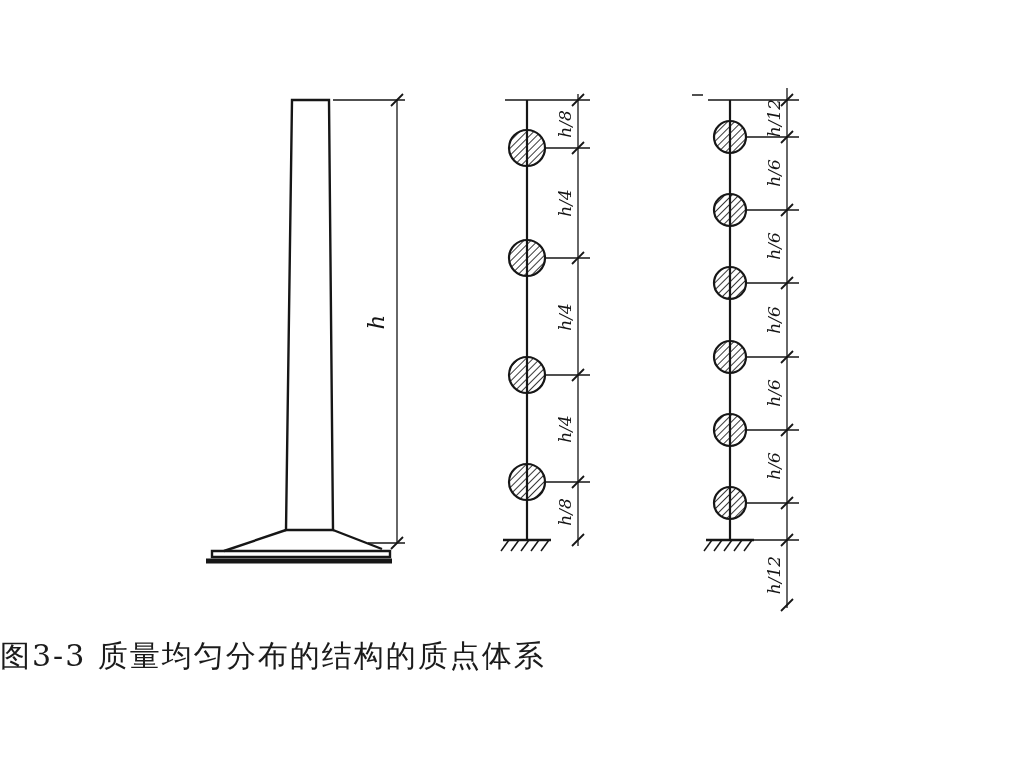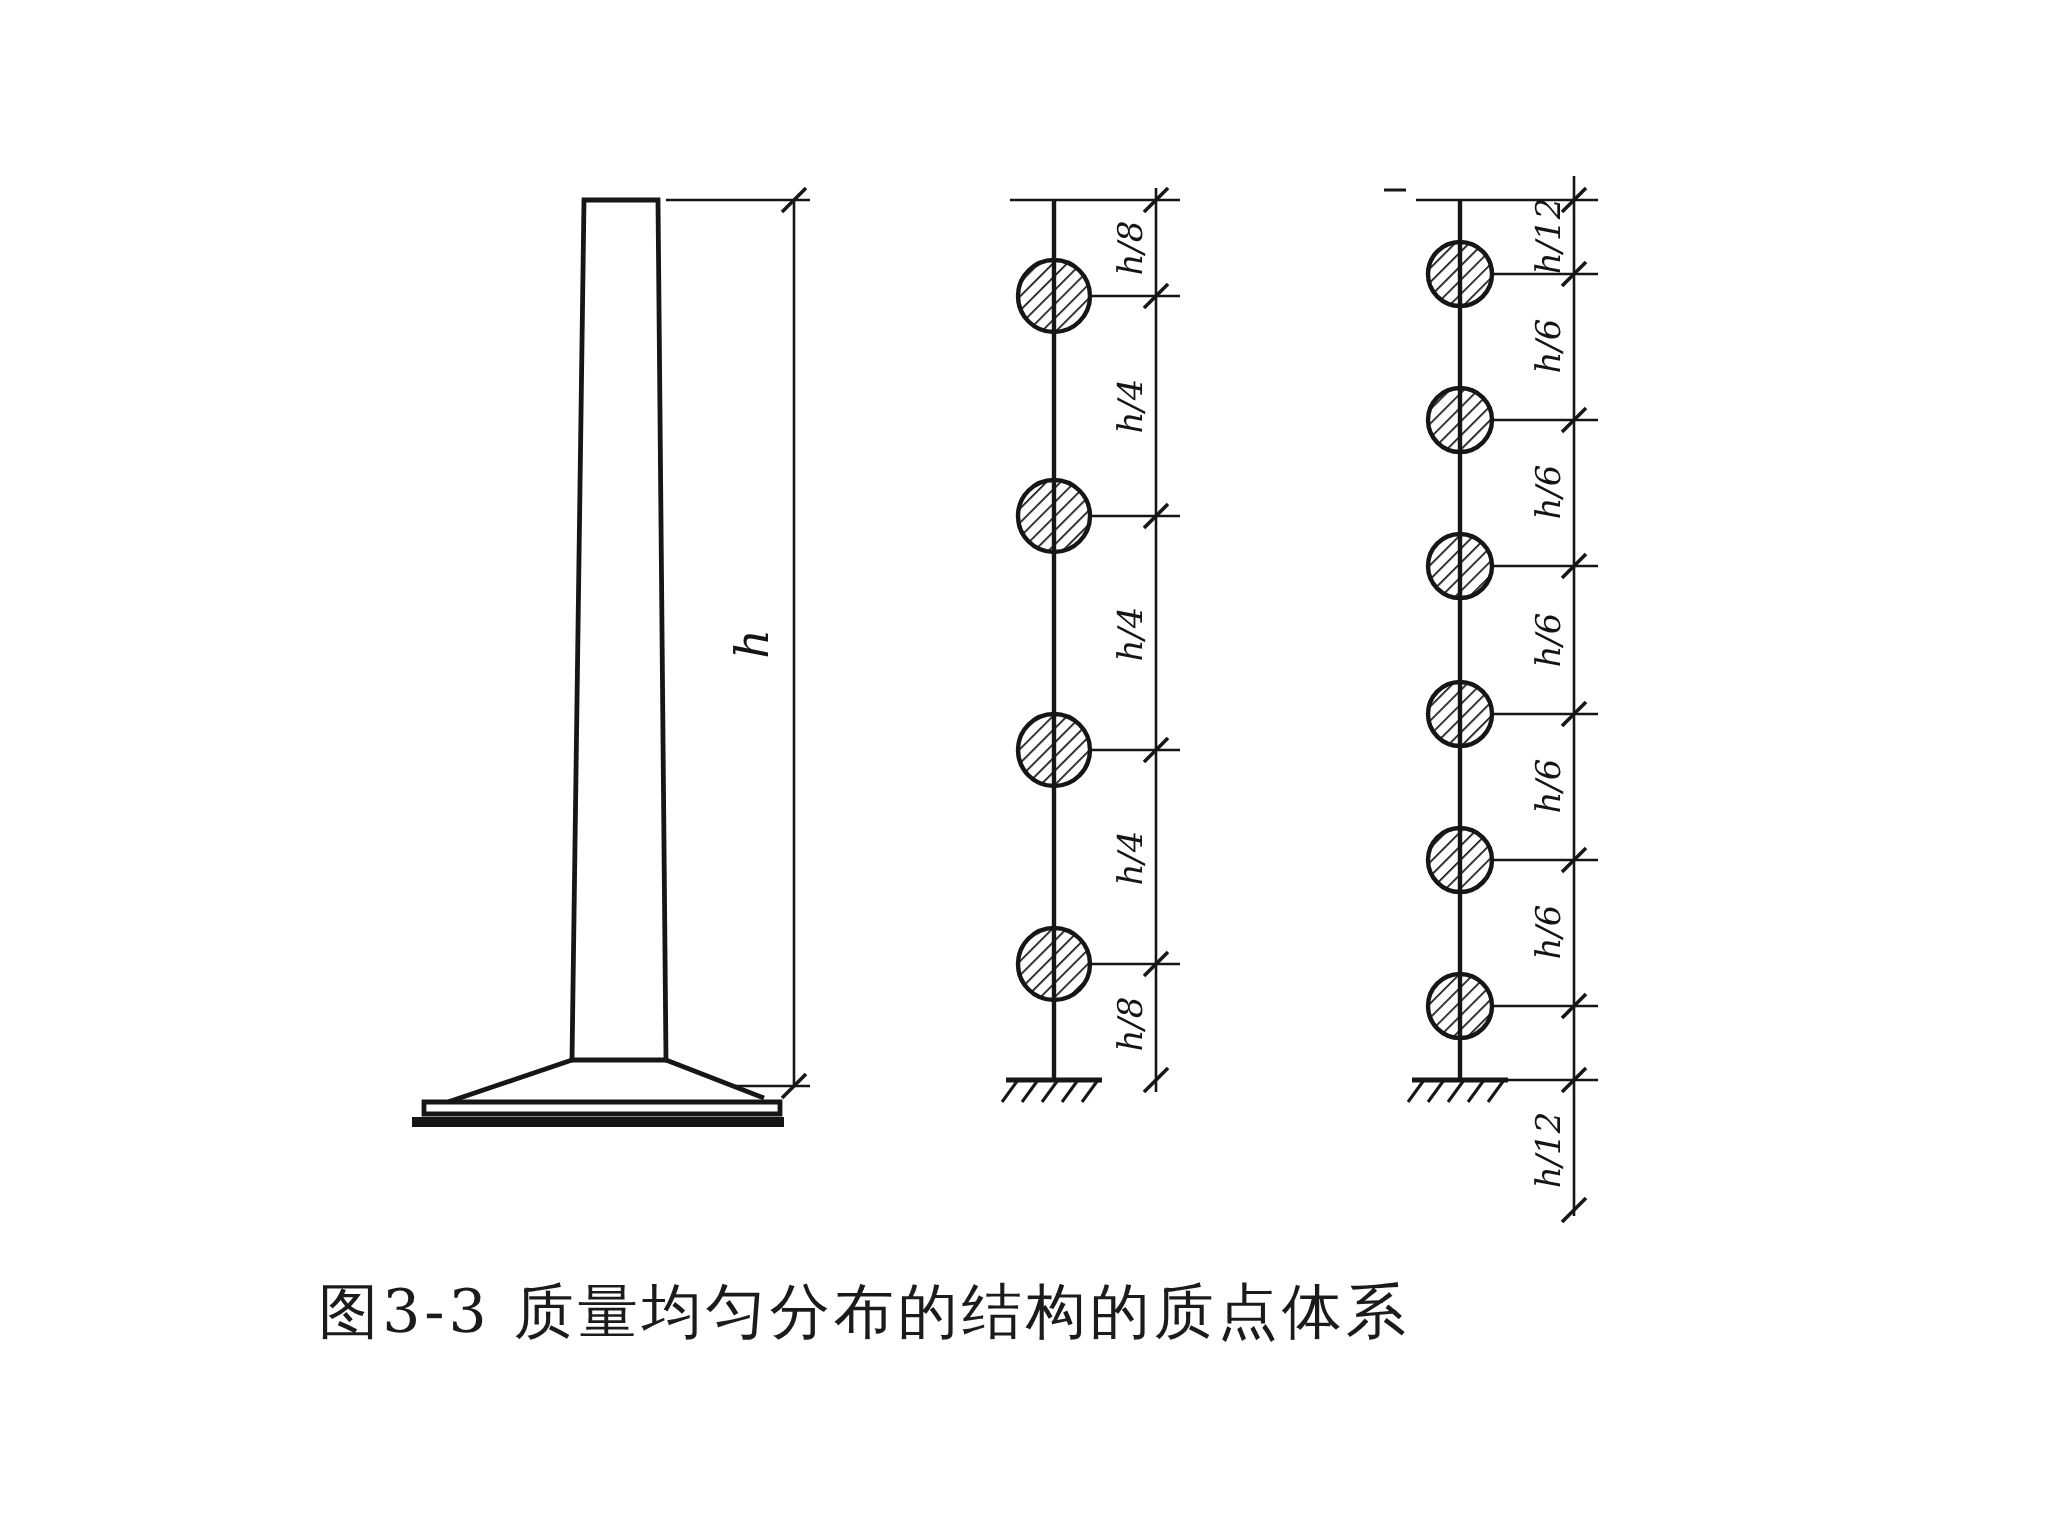--- a/index.html
+++ b/index.html
@@ -25,21 +25,20 @@
     font-family: "DejaVu Serif", "Liberation Serif", serif;
     font-style: italic;
     font-size: 23px;
     fill: #141414;
   }
   .caption {
     position: absolute;
     left: 0;
     top: 636px;
     width: 864px;
-    text-align: center;
     font-size: 30px;
     color: #1b1b1b;
     letter-spacing: 2px;
     font-family: "DejaVu Serif", "Liberation Serif", serif;
   }
 </style>
 </head>
 <body>
 
 <div class="page">

